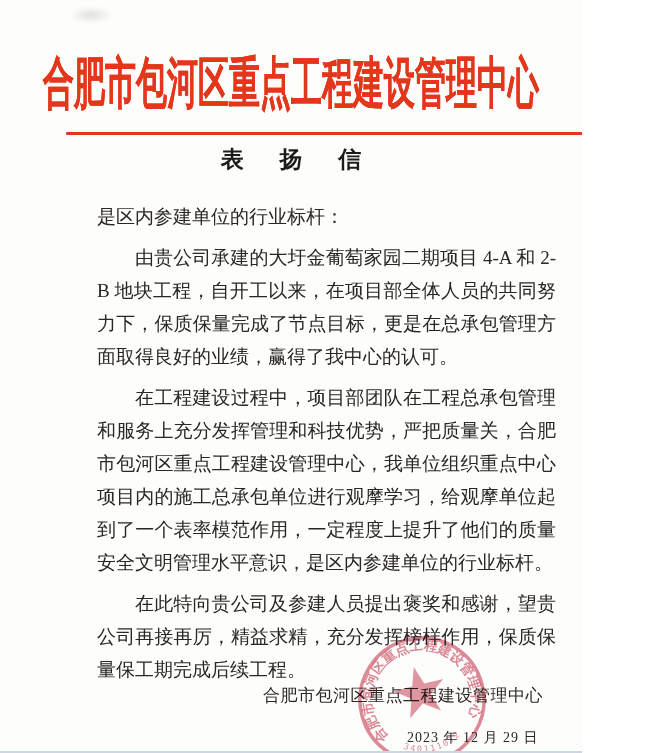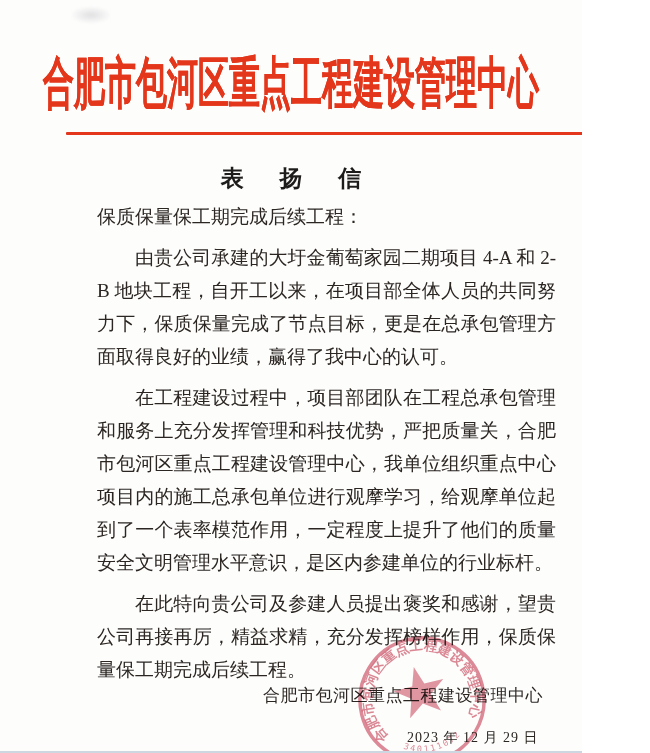--- a/index.html
+++ b/index.html
@@ -29,21 +29,21 @@
     color:#e3361b;
     transform:scaleY(1.8);
     transform-origin:center top;
     text-shadow:0 0 .4px #e3361b;
   }
   .red-rule{
     position:absolute;top:132px;left:66px;width:519px;height:3px;
     background:#e3361b;border-radius:1px;
   }
   .letter-title{
-    position:absolute;top:163px;left:0;right:0;
+    position:absolute;top:144px;left:0;right:0;
     text-align:center;
     font-size:23px;font-weight:bold;color:#1e1c1a;
     letter-spacing:15px;
     text-indent:15px; 
   }
   .body-block{
     position:absolute;top:200px;left:97px;width:459px;
     font-size:19px;line-height:33px;
     text-align:justify;
   }
@@ -83,21 +83,21 @@
 
   <div class="org-header">
     <span>合肥市包河区重点工程建设管理中心</span>
   </div>
 
   <div class="red-rule"></div>
 
   <div class="letter-title">表 扬 信</div>
 
   <div class="body-block">
-    <p class="salutation">保质保量保工期完成后续工程：</p>
+    <p class="salutation">是区内参建单位的行业标杆：</p>
     <p class="para">由贵公司承建的大圩金葡萄家园二期项目 4-A 和 2-B 地块工程，自开工以来，在项目部全体人员的共同努力下，保质保量完成了节点目标，更是在总承包管理方面取得良好的业绩，赢得了我中心的认可。</p>
     <p class="para">在工程建设过程中，项目部团队在工程总承包管理和服务上充分发挥管理和科技优势，严把质量关，合肥市包河区重点工程建设管理中心，我单位组织重点中心项目内的施工总承包单位进行观摩学习，给观摩单位起到了一个表率模范作用，一定程度上提升了他们的质量安全文明管理水平意识，是区内参建单位的行业标杆。</p>
     <p class="para">在此特向贵公司及参建人员提出褒奖和感谢，望贵公司再接再厉，精益求精，充分发挥榜样作用，保质保量保工期完成后续工程。</p>
   </div>
 
   <div class="signature">合肥市包河区重点工程建设管理中心</div>
 
   <div class="date-line">2023 年 12 月 29 日</div>
 
   <svg class="seal" viewBox="0 0 140 140">

